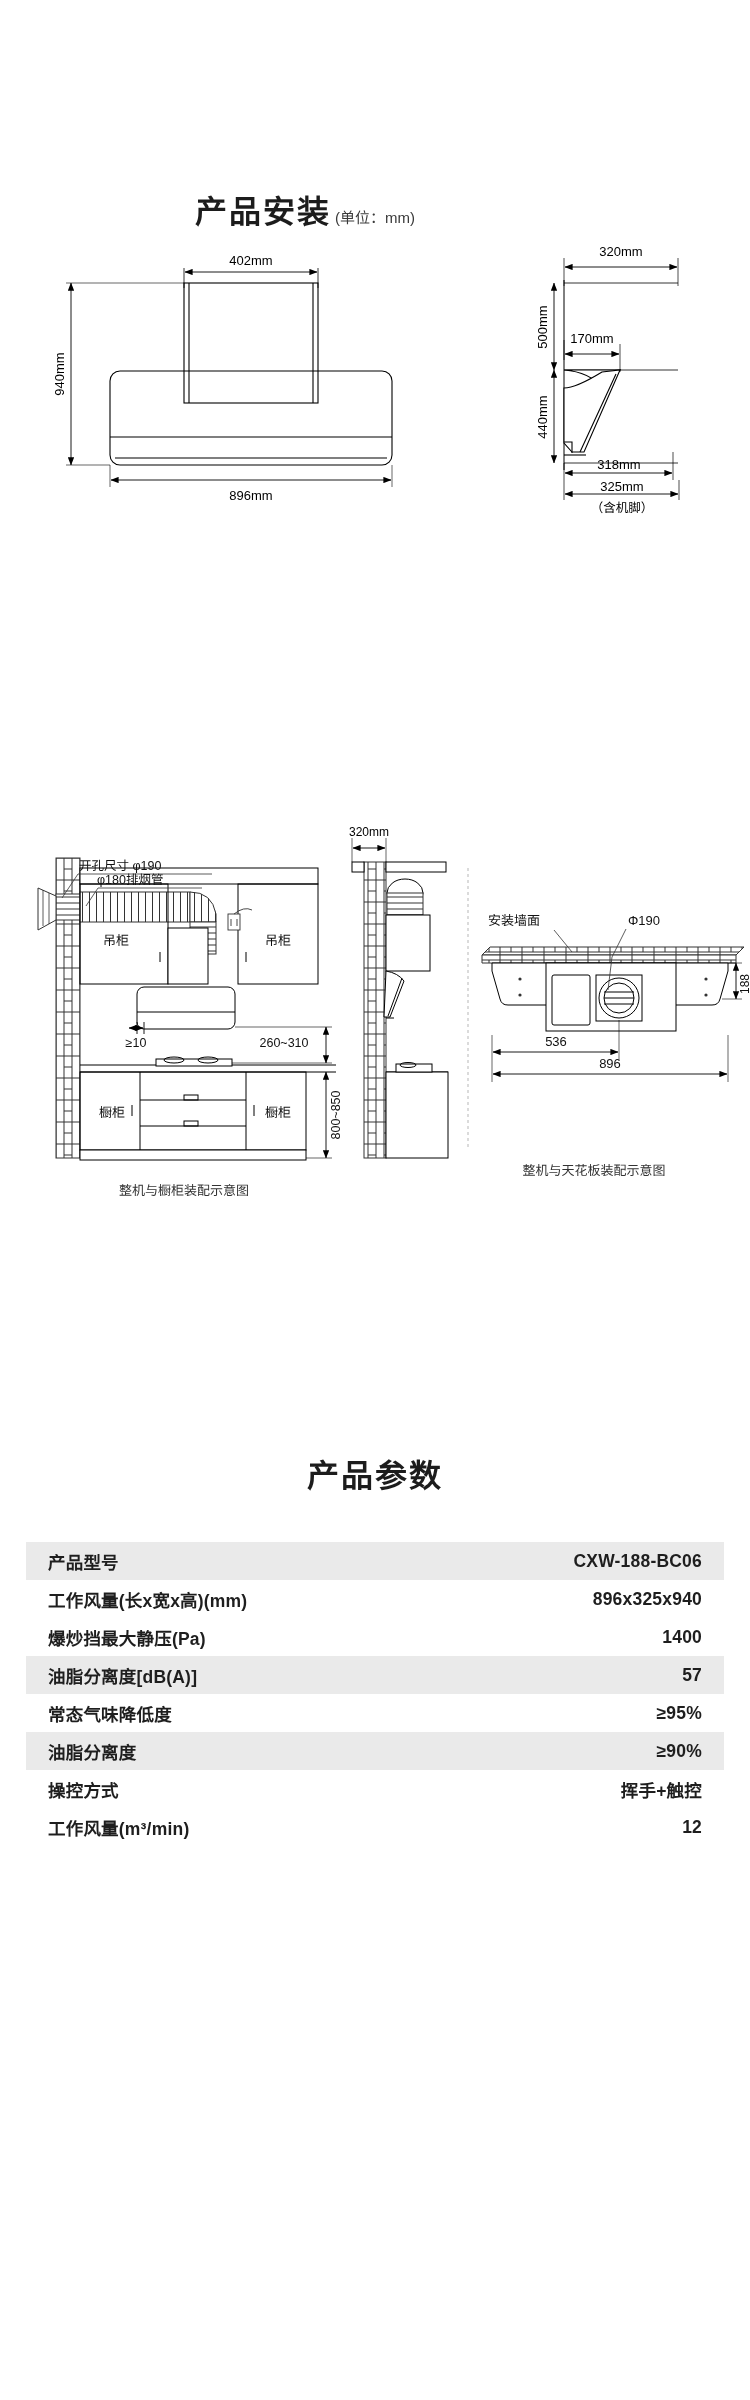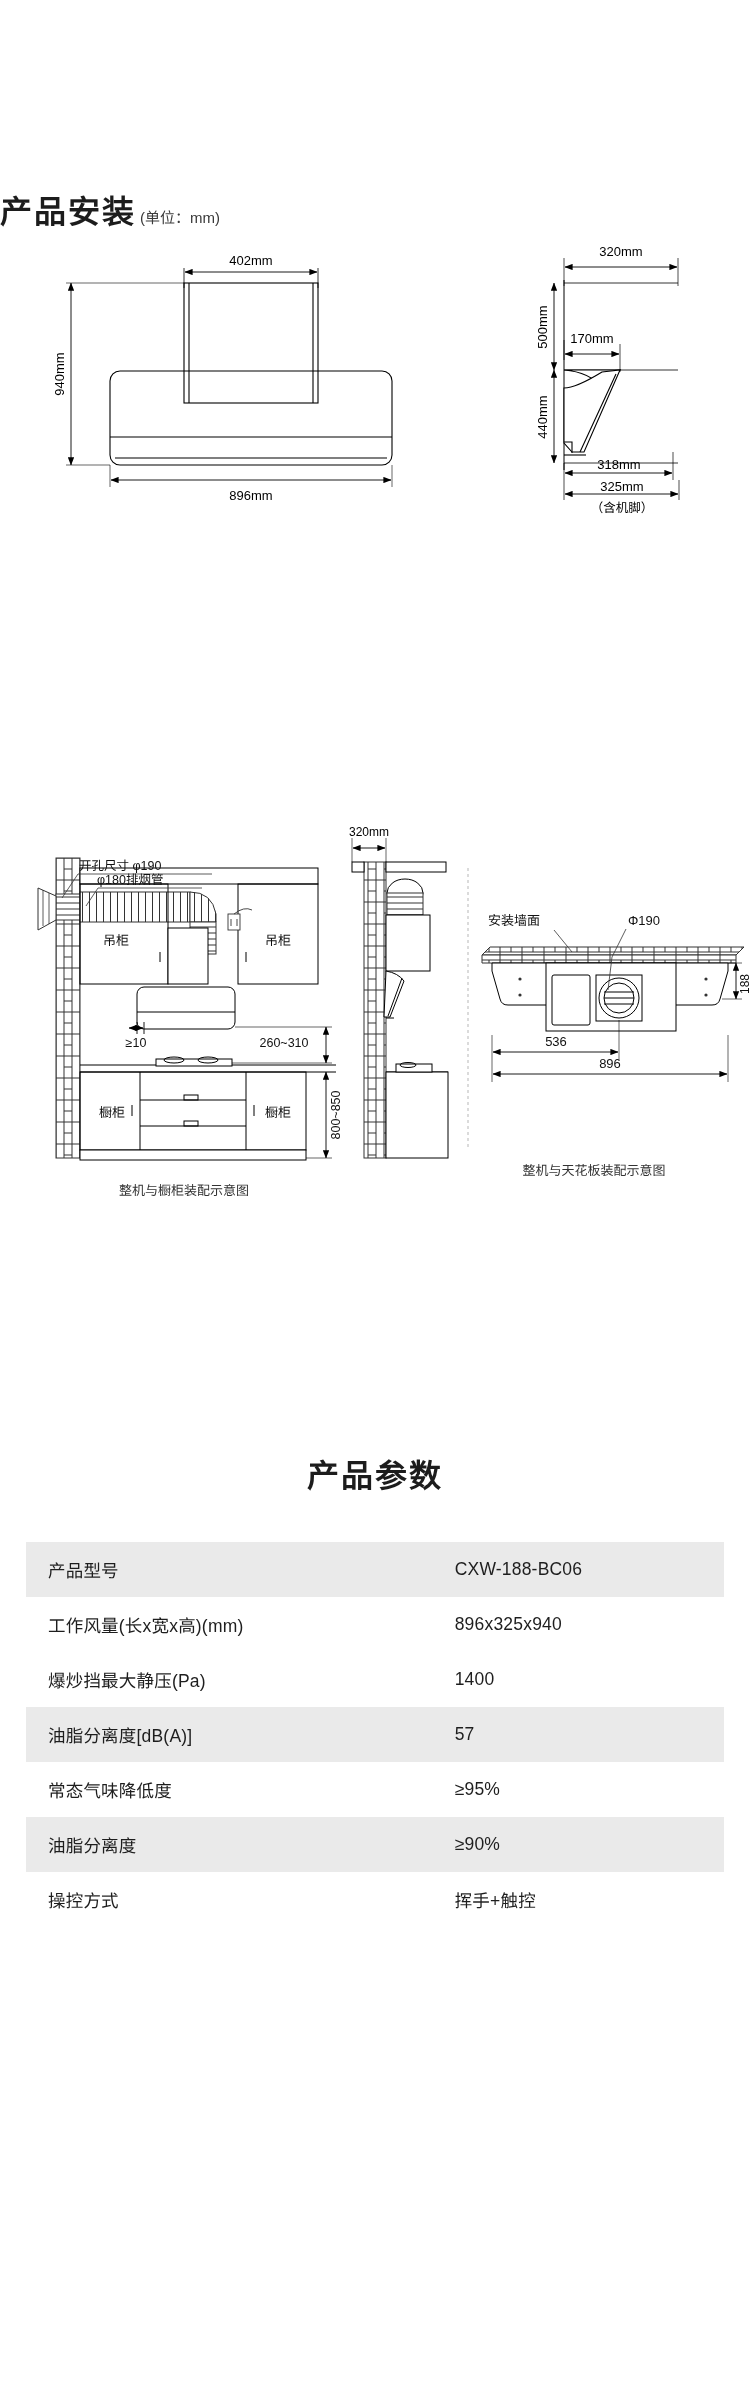--- a/index.html
+++ b/index.html
@@ -8,21 +8,21 @@
     width: 750px;
     min-height: 2400px;
     background: #ffffff;
     font-family: "Liberation Sans", "DejaVu Sans", sans-serif;
     color: #1a1a1a;
     position: relative;
   }
   #install-title-wrap {
     position: absolute;
     top: 186px; left: 0; width: 610px;
-    text-align: left;
+    text-align: center;
   }
   .title-main {
     font-size: 32px;
     font-weight: bold;
     color: #1c1c1c;
     letter-spacing: 2px;
     vertical-align: baseline;
   }
   .title-unit {
     font-size: 15px;
@@ -50,33 +50,33 @@
   #drawings svg { display: block; }
 
   
   #spec-table {
     position: absolute;
     top: 1542px;
     left: 26px;
     width: 698px;
     border-collapse: collapse;
   }
-  #spec-table tr { height: 55px; }
+  #spec-table tr { height: 38px; font-weight: bold; }
   #spec-table tr.shaded { background: #eaeaea; }
   #spec-table tr.plain { background: #ffffff; }
   #spec-table td {
     padding: 0 22px;
     font-size: 17.5px;
     color: #1e1e1e;
     vertical-align: middle;
     border: none;
     white-space: nowrap;
   }
   #spec-table td.label { text-align: left; letter-spacing: 0.2px; }
-  #spec-table td.value { text-align: left; letter-spacing: 0.2px; }
+  #spec-table td.value { text-align: right; letter-spacing: 0.2px; }
 </style>
 </head>
 <body>
 
 <div id="install-title-wrap">
   <span class="title-main">产品安装</span><span class="title-unit">(单位：mm)</span>
 </div>
 
 <div id="drawings">
   <svg width="750" height="1240" viewBox="0 0 750 1240" xmlns="http://www.w3.org/2000/svg">
@@ -379,14 +379,18 @@
         <td class="value">≥95%</td>
       </tr>
       <tr class="shaded">
         <td class="label">油脂分离度</td>
         <td class="value">≥90%</td>
       </tr>
       <tr class="plain">
         <td class="label">操控方式</td>
         <td class="value">挥手+触控</td>
       </tr>
+      <tr class="plain">
+        <td class="label">工作风量(m³/min)</td>
+        <td class="value">12</td>
+      </tr>
     </tbody>
 </table>
 
 </body></html>

